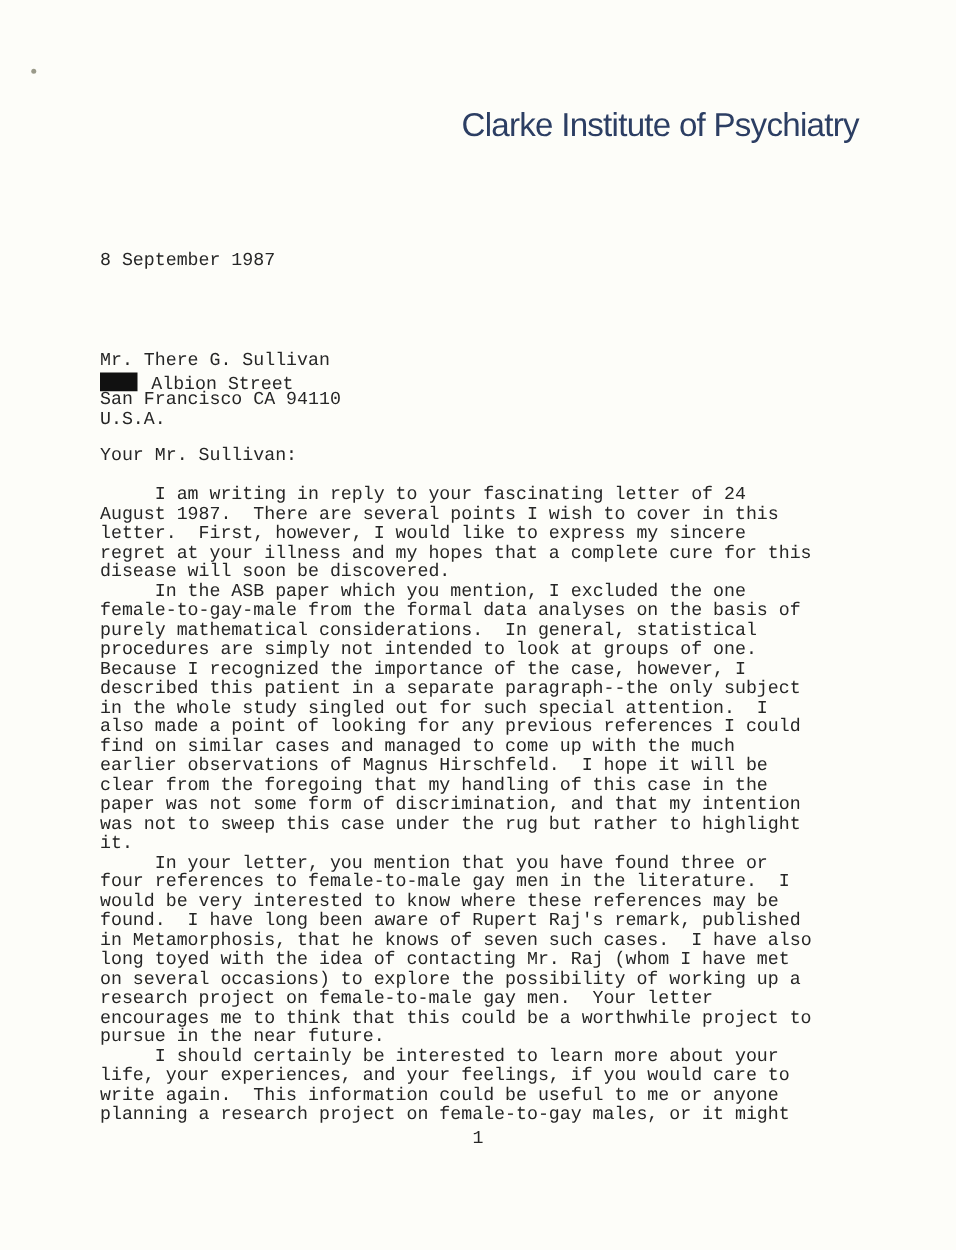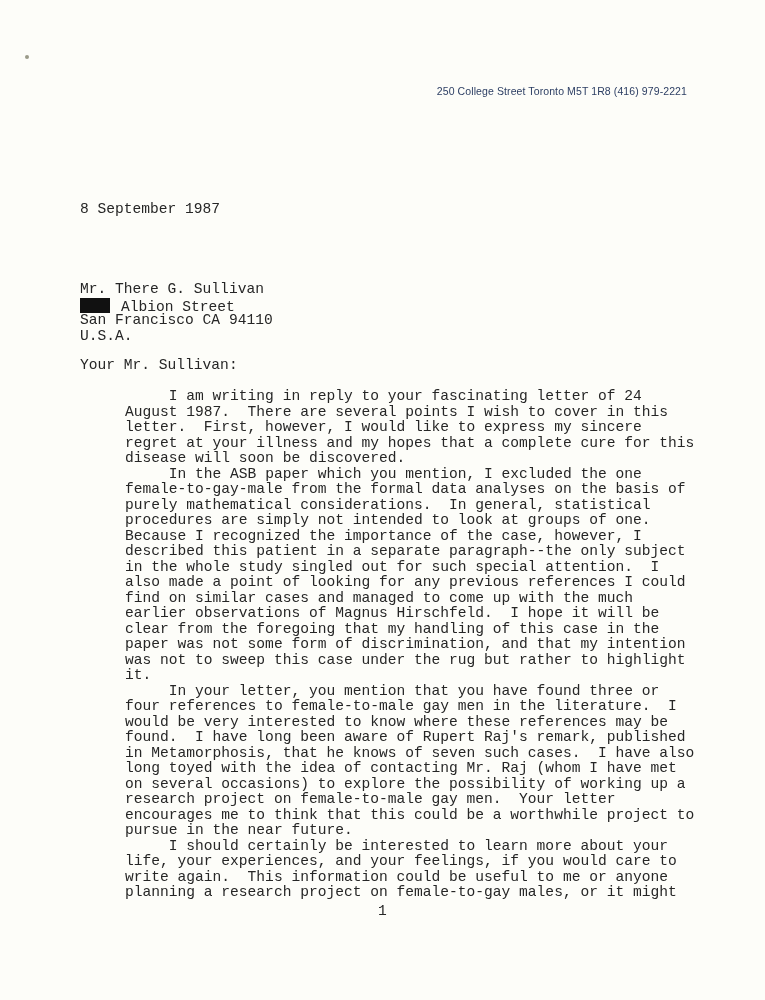--- a/index.html
+++ b/index.html
@@ -32,35 +32,35 @@
     font-size: 14.6px; line-height: 15.5px;
     white-space: pre;
   }
   .date { top: 202px; }
   .addr-block { top: 282px; }
   .redaction {
     display: inline-block; width: 30px; height: 15px;
     background: #111; vertical-align: -2px; margin-right: 11px;
   }
   .salutation { top: 358px; }
-  .body-text { top: 389px; margin-left: 45px; }
+  .body-text { top: 389px; }
   .line { display: block; height: 15.5px; }
   .u { text-underline-offset: 2px; }
   .page-no {
     position: absolute; left: 378px; top: 903px;
     font-size: 14.6px;
   }
 </style>
 </head>
 <body>
 
 <div class="speck"></div>
 
 <div class="letterhead">
-  <div class="addr">250 College Street  Toronto M5T 1R8  (416) 979-2221</div>
+  <div class="org">Clarke Institute of Psychiatry</div>
 </div>
 
 <div class="text date">8 September 1987</div>
 
 <div class="text addr-block"><span class="line">Mr. There G. Sullivan</span><span class="line"><span class="redaction"></span><span>Albion Street</span></span><span class="line">San Francisco CA 94110</span><span class="line">U.S.A.</span></div>
 
 <div class="text salutation">Your Mr. Sullivan:</div>
 
 <div class="text body-text"><span class="line">     I am writing in reply to your fascinating letter of 24</span><span class="line">August 1987.  There are several points I wish to cover in this</span><span class="line">letter.  First, however, I would like to express my sincere</span><span class="line">regret at your illness and my hopes that a complete cure for this</span><span class="line">disease will soon be discovered.</span><span class="line"><span>     In the </span><span class="u">ASB</span><span> paper which you mention, I excluded the one</span></span><span class="line">female-to-gay-male from the formal data analyses on the basis of</span><span class="line">purely mathematical considerations.  In general, statistical</span><span class="line">procedures are simply not intended to look at groups of one.</span><span class="line">Because I recognized the importance of the case, however, I</span><span class="line">described this patient in a separate paragraph--the only subject</span><span class="line">in the whole study singled out for such special attention.  I</span><span class="line">also made a point of looking for any previous references I could</span><span class="line">find on similar cases and managed to come up with the much</span><span class="line">earlier observations of Magnus Hirschfeld.  I hope it will be</span><span class="line">clear from the foregoing that my handling of this case in the</span><span class="line">paper was not some form of discrimination, and that my intention</span><span class="line">was not to sweep this case under the rug but rather to highlight</span><span class="line">it.</span><span class="line">     In your letter, you mention that you have found three or</span><span class="line">four references to female-to-male gay men in the literature.  I</span><span class="line">would be very interested to know where these references may be</span><span class="line">found.  I have long been aware of Rupert Raj's remark, published</span><span class="line"><span>in </span><span class="u">Metamorphosis,</span><span> that he knows of seven such cases.  I have also</span></span><span class="line">long toyed with the idea of contacting Mr. Raj (whom I have met</span><span class="line">on several occasions) to explore the possibility of working up a</span><span class="line">research project on female-to-male gay men.  Your letter</span><span class="line">encourages me to think that this could be a worthwhile project to</span><span class="line">pursue in the near future.</span><span class="line">     I should certainly be interested to learn more about your</span><span class="line">life, your experiences, and your feelings, if you would care to</span><span class="line">write again.  This information could be useful to me or anyone</span><span class="line">planning a research project on female-to-gay males, or it might</span></div>
 

